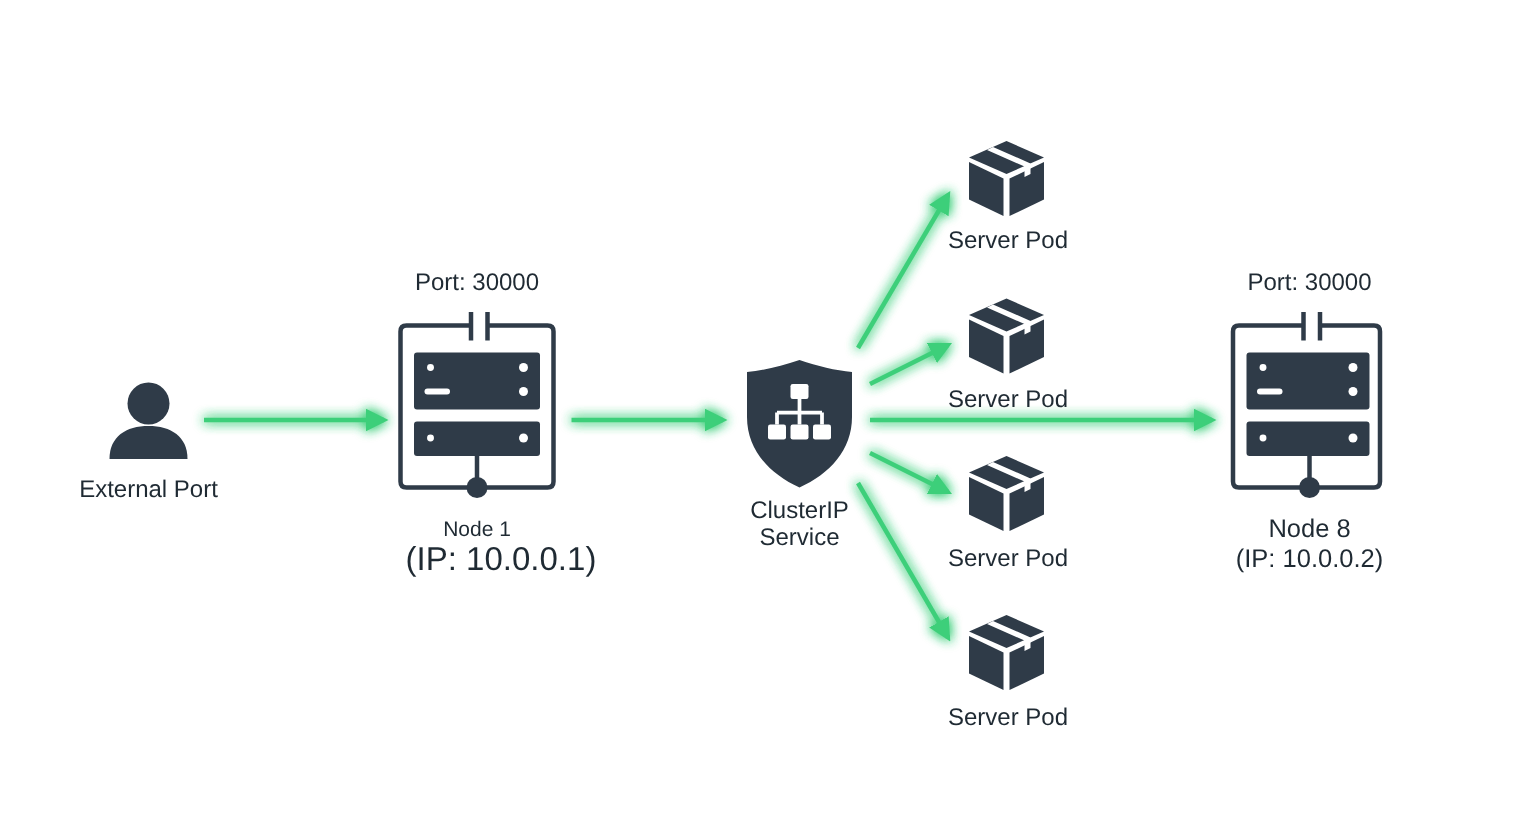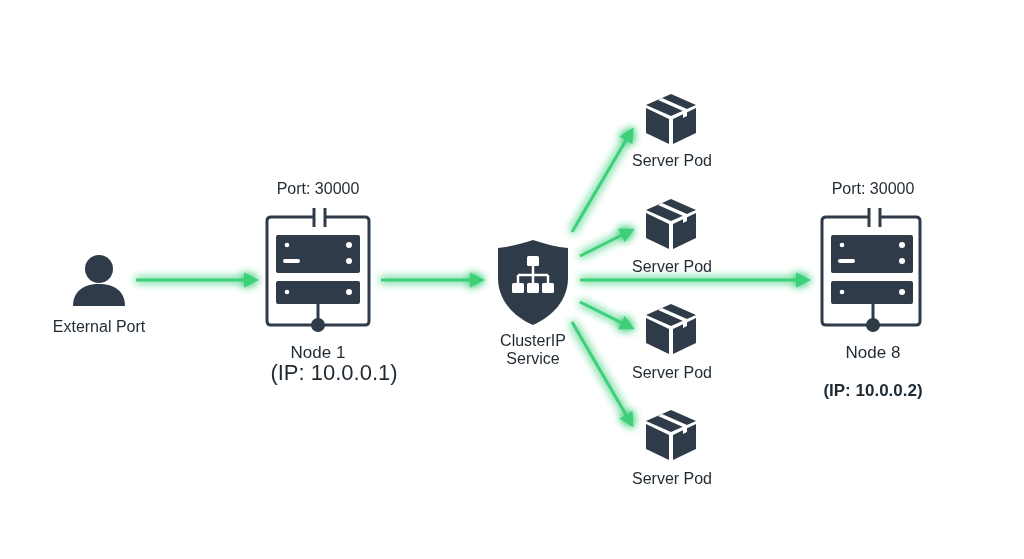--- a/index.html
+++ b/index.html
@@ -122,26 +122,26 @@
       <circle cx="22" cy="85" r="2.3"></circle>
         <circle cx="82" cy="85" r="3"></circle>
     </g>
     <circle cx="53" cy="118" r="7" fill="#2f3b48"></circle>
   </g>
 </svg>
 
 <div class="lbl" style="left:99px; top:317px;">External Port</div>
 
 <div class="lbl" style="left:318px; top:179px;">Port: 30000</div>
-<div class="lbl" style="left:318px; top:343px; font-size:17px;">Node 1</div>
+<div class="lbl" style="left:318px; top:343px; font-size:14px;">Node 1</div>
 <div class="lbl" style="left:334px; top:363px; font-size:22px;">(IP: 10.0.0.1)</div>
 
 <div class="lbl" style="left:533px; top:331px;">ClusterIP</div>
 <div class="lbl" style="left:533px; top:349px;">Service</div>
 
 <div class="lbl" style="left:672px; top:151px;">Server Pod</div>
 <div class="lbl" style="left:672px; top:257px;">Server Pod</div>
 <div class="lbl" style="left:672px; top:363px;">Server Pod</div>
 <div class="lbl" style="left:672px; top:469px;">Server Pod</div>
 
 <div class="lbl" style="left:873px; top:179px;">Port: 30000</div>
 <div class="lbl" style="left:873px; top:343px; font-size:17px;">Node 8</div>
-<div class="lbl" style="left:873px; top:381px; font-size:17px;font-weight:bold;">(IP: 10.0.0.2)</div>
+<div class="lbl" style="left:873px; top:363px; font-size:17px;">(IP: 10.0.0.2)</div>
 
 </body></html>

